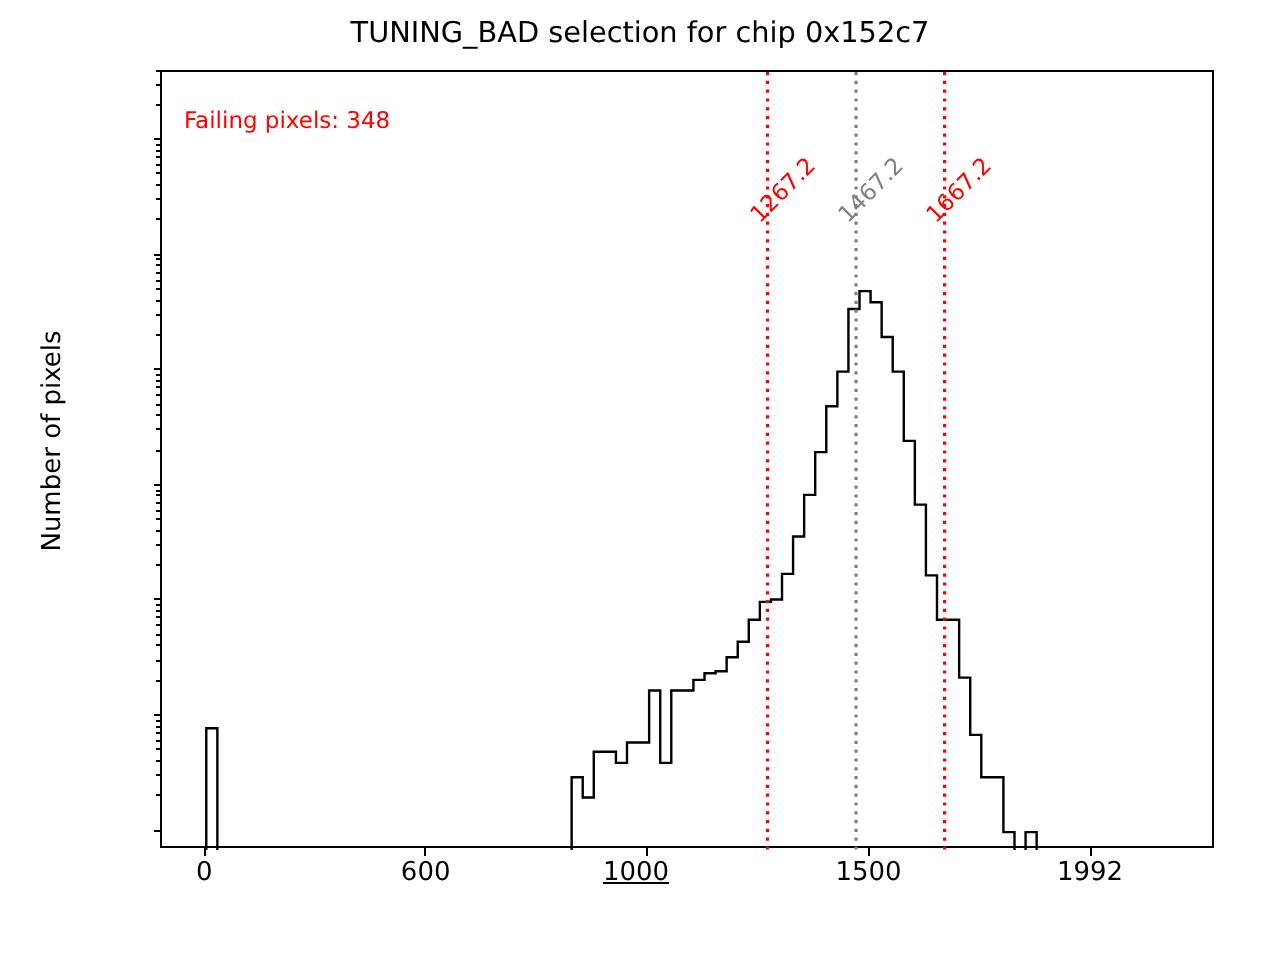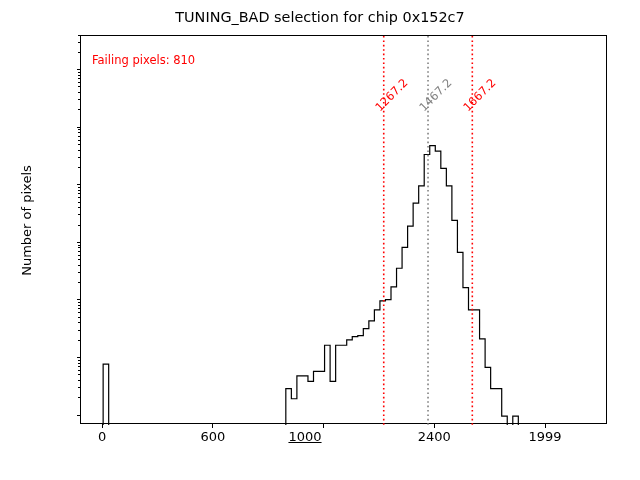--- a/index.html
+++ b/index.html
@@ -98,21 +98,21 @@
   }
 </style>
 </head>
 <body>
 
 <div id="figure">
 
   <div id="chart-title">TUNING_BAD selection for chip 0x152c7</div>
 
   <div id="plot-area">
-    <div id="annotation-failing">Failing pixels: 810</div>
+    <div id="annotation-failing">Failing pixels: 348</div>
     <svg id="plot-svg" viewBox="0 0 527 389" preserveAspectRatio="none" xmlns="http://www.w3.org/2000/svg">
       <g id="hist-group">
           <path d="M 22.14 389.00 L 22.14 328.09 L 27.68 328.09 L 27.68 389.00 M 204.82 389.00 L 204.82 352.61 L 210.36 352.61 L 210.36 362.75 L 215.89 362.75 L 215.89 339.84 L 221.43 339.84 L 221.43 339.84 L 226.96 339.84 L 226.96 345.42 L 232.50 345.42 L 232.50 335.28 L 238.04 335.28 L 238.04 335.28 L 243.57 335.28 L 243.57 309.25 L 249.11 309.25 L 249.11 345.42 L 254.64 345.42 L 254.64 309.25 L 260.18 309.25 L 260.18 309.25 L 265.71 309.25 L 265.71 303.96 L 271.25 303.96 L 271.25 300.62 L 276.79 300.62 L 276.79 299.60 L 282.32 299.60 L 282.32 292.66 L 287.86 292.66 L 287.86 284.91 L 293.39 284.91 L 293.39 273.86 L 298.93 273.86 L 298.93 264.94 L 304.46 264.94 L 304.46 263.72 L 310.00 263.72 L 310.00 250.95 L 315.54 250.95 L 315.54 232.23 L 321.07 232.23 L 321.07 211.43 L 326.61 211.43 L 326.61 190.04 L 332.14 190.04 L 332.14 167.13 L 337.68 167.13 L 337.68 149.80 L 343.21 149.80 L 343.21 118.48 L 348.75 118.48 L 348.75 109.56 L 354.29 109.56 L 354.29 115.14 L 359.82 115.14 L 359.82 132.47 L 365.36 132.47 L 365.36 149.80 L 370.89 149.80 L 370.89 184.46 L 376.43 184.46 L 376.43 216.29 L 381.96 216.29 L 381.96 251.67 L 387.50 251.67 L 387.50 273.86 L 393.04 273.86 L 393.04 273.86 L 398.57 273.86 L 398.57 302.80 L 404.11 302.80 L 404.11 331.43 L 409.64 331.43 L 409.64 352.61 L 415.18 352.61 L 415.18 352.61 L 420.71 352.61 L 420.71 380.08 L 426.25 380.08 L 426.25 389.00 M 431.79 389.00 L 431.79 380.08 L 437.32 380.08 L 437.32 389.00" fill="none" stroke="#000000" stroke-width="1.2" stroke-linejoin="miter" vector-effect="non-scaling-stroke"></path>
         </g>
       <g id="vline-group">
           <line x1="302.7371428571429" x2="302.7371428571429" y1="0" y2="389" stroke="#ff0000" stroke-width="1.6" stroke-dasharray="1.6 2.8" stroke-linecap="butt" vector-effect="non-scaling-stroke"></line>
           <line x1="347.02285714285716" x2="347.02285714285716" y1="0" y2="389" stroke="#808080" stroke-width="1.6" stroke-dasharray="1.6 2.8" stroke-linecap="butt" vector-effect="non-scaling-stroke"></line>
           <line x1="391.30857142857144" x2="391.30857142857144" y1="0" y2="389" stroke="#ff0000" stroke-width="1.6" stroke-dasharray="1.6 2.8" stroke-linecap="butt" vector-effect="non-scaling-stroke"></line>
         </g>
     </svg>
@@ -120,23 +120,23 @@
 
   <div id="vline-label-layer">
       <div class="vline-label red" style="left: 381.737px; top: 100px;">1267.2</div>
       <div class="vline-label gray" style="left: 426.023px; top: 100px;">1467.2</div>
       <div class="vline-label red" style="left: 470.309px; top: 100px;">1667.2</div>
     </div>
 
   <div id="xtick-layer">
       <div class="xtick-label" style="left: 102.143px;">0</div>
       <div class="xtick-label" style="left: 212.857px;">600</div>
-      <div class="xtick-label" style="left: 305px; text-decoration: underline;">1000</div>
-      <div class="xtick-label" style="left: 434.286px;">2400</div>
-      <div class="xtick-label" style="left: 545px;">1999</div>
+      <div class="xtick-label" style="left: 318px; text-decoration: underline;">1000</div>
+      <div class="xtick-label" style="left: 434.286px;">1500</div>
+      <div class="xtick-label" style="left: 545px;">1992</div>
     </div>
   <div id="ytick-layer"></div>
   <div id="tickmark-layer">
       <div class="tick-mark" style="left: 101.643px; top: 424px; width: 1px; height: 3.5px;"></div>
       <div class="tick-mark" style="left: 212.357px; top: 424px; width: 1px; height: 3.5px;"></div>
       <div class="tick-mark" style="left: 323.071px; top: 424px; width: 1px; height: 3.5px;"></div>
       <div class="tick-mark" style="left: 433.786px; top: 424px; width: 1px; height: 3.5px;"></div>
       <div class="tick-mark" style="left: 544.5px; top: 424px; width: 1px; height: 3.5px;"></div>
       <div class="tick-mark" style="left: 76.5px; top: 414.582px; width: 3.5px; height: 1px;"></div>
       <div class="tick-mark" style="left: 76.5px; top: 357.012px; width: 3.5px; height: 1px;"></div>

